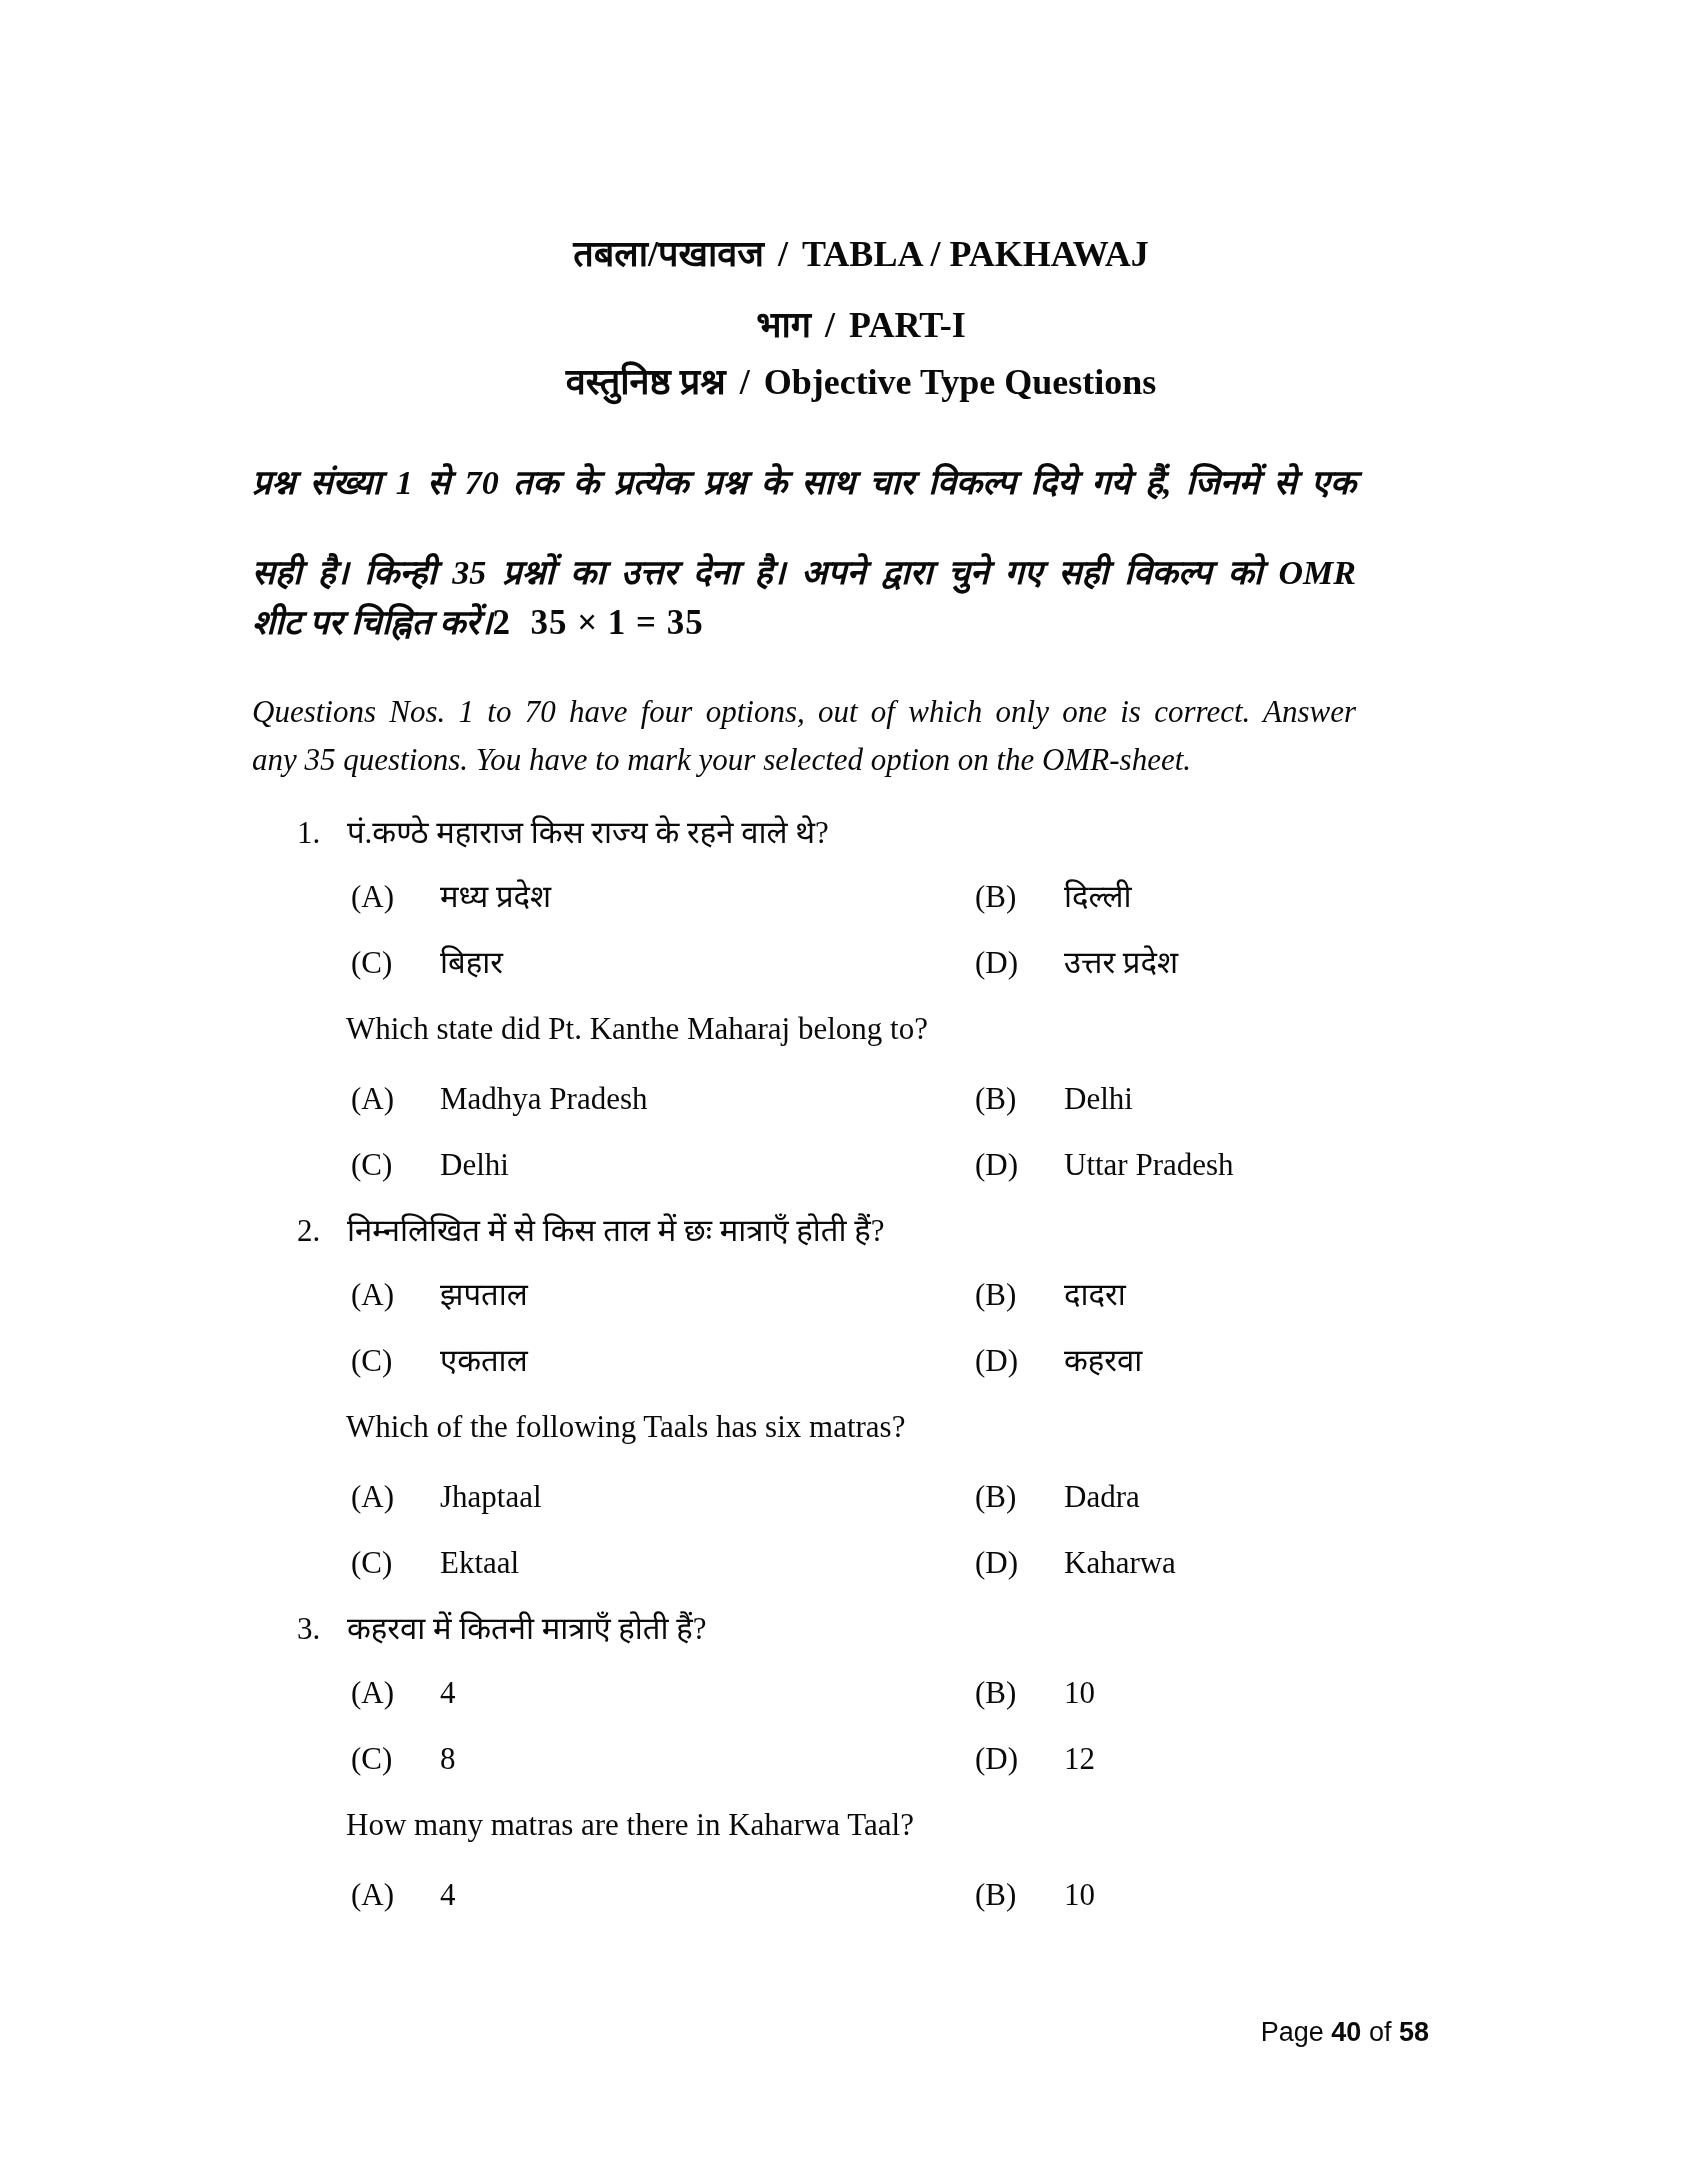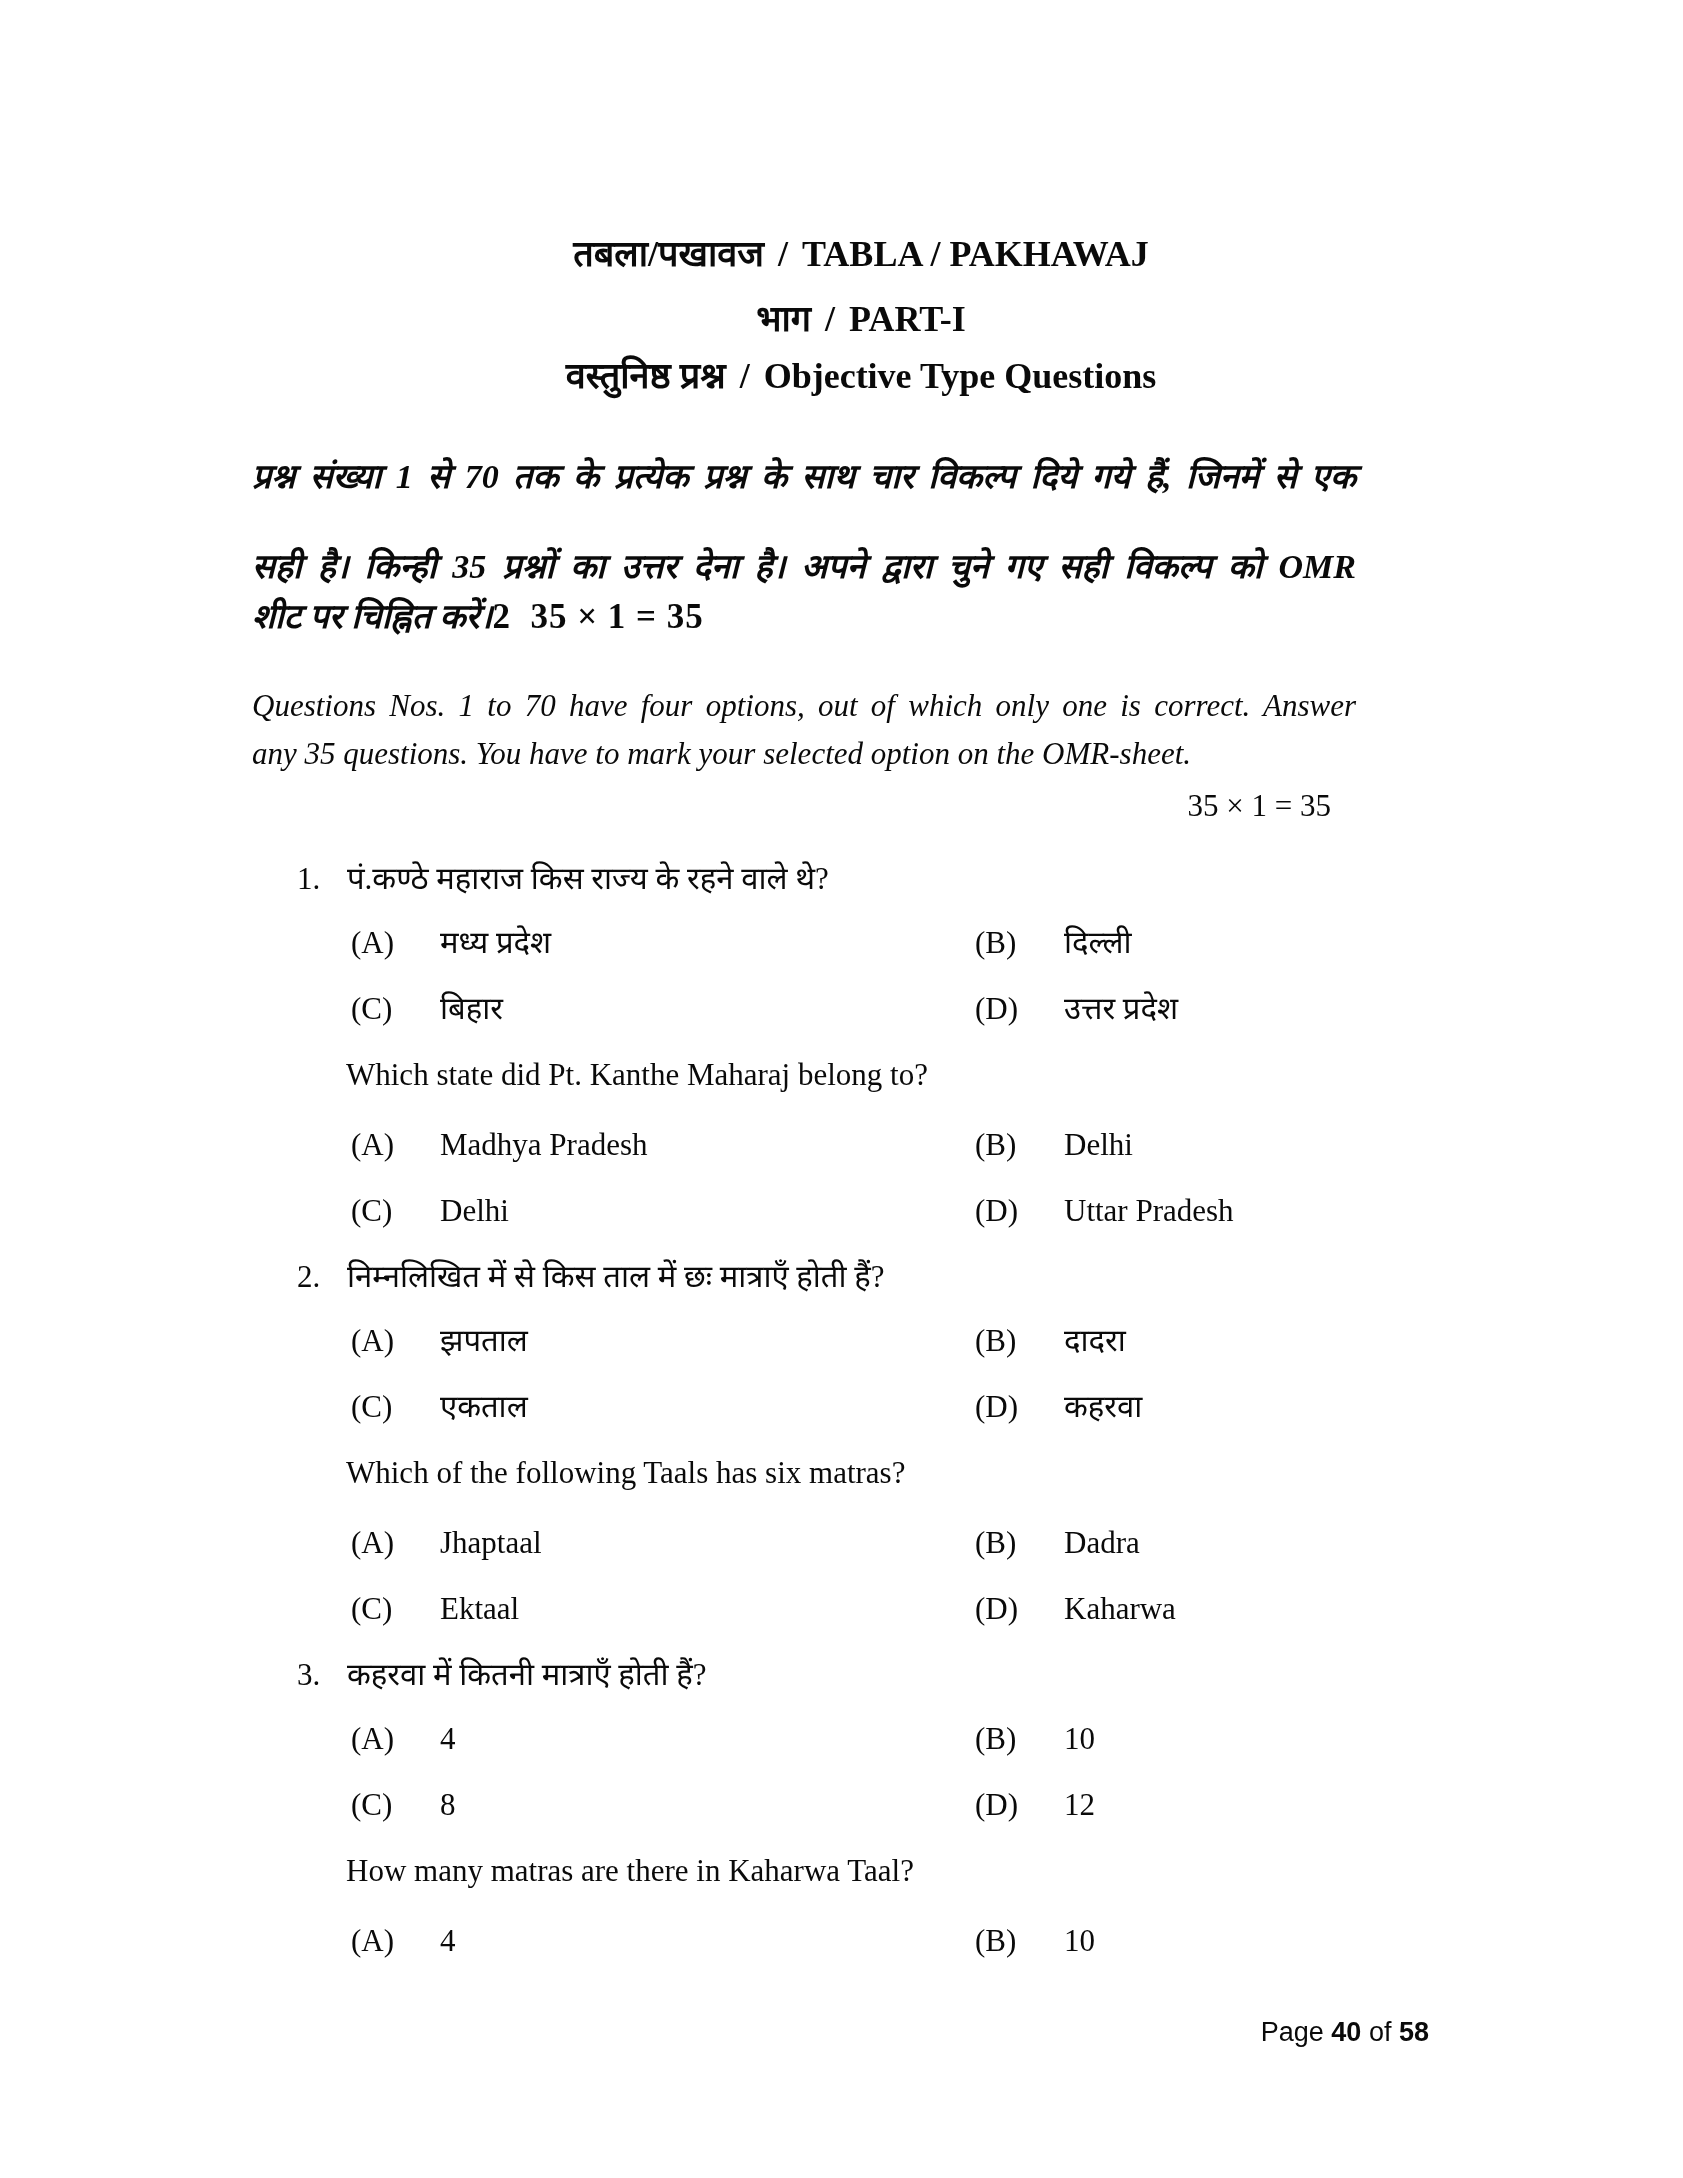--- a/index.html
+++ b/index.html
@@ -12,21 +12,21 @@
     overflow: hidden;
   }
   .page { position: relative; width: 1683px; height: 2178px; background: #fff; }
 
   
   .header { margin-left: 252px; width: 1218px; padding-top: 193px; text-align: center; }
   .h-line { font-weight: 700; font-size: 36px; line-height: 43px; white-space: nowrap; }
   .h-line .sep { margin: 0 14px; }
   .h-en-sans { font-family: "Liberation Sans", "DejaVu Sans", sans-serif; font-size: 37px; letter-spacing: 0.5px; }
   .h-line2 { margin-top: 40px; }
-  .h-line3 { margin-top: 22px; }
+  .h-line3 { margin-top: 28px; }
   .h-line4 { margin-top: 14px; }
   .dev { font-family: "Liberation Serif", "DejaVu Sans", sans-serif; }
 
   
   .content { margin-left: 252px; width: 1104px; }
 
   .hindi-para { margin-top: 54px; font-size: 34px; line-height: 50px; font-weight: 700; font-style: italic; }
   .jline { text-align: justify; text-align-last: justify; margin-top: 40px; }
   .h-line3-row { display: flex; justify-content: flex-start; align-items: baseline; }
   .marks-hi { font-style: normal; font-weight: 700; font-size: 35px; letter-spacing: 1px; }
@@ -82,21 +82,20 @@
       <div class="h-line3-row">
         <span>शीट पर चिह्नित करें।</span>
         <span class="marks-hi">2&nbsp; 35 × 1 = 35</span>
       </div>
     </div>
 
     <div class="english-para">
       <div class="jline">Questions Nos. 1 to 70 have four options, out of which only one is correct. Answer</div>
       <div>any 35 questions. You have to mark your selected option on the OMR-sheet.</div>
     </div>
-    <div class="marks-en-row">35 × 1 = 35</div>
 
     <div class="questions">
 
       <div class="question">
         <div class="q-head">
           <span class="q-num">1.</span>
           <span class="q-text dev">पं.कण्ठे महाराज किस राज्य के रहने वाले थे?</span>
         </div>
         <div class="opt-row">
           <span>(A)</span>

